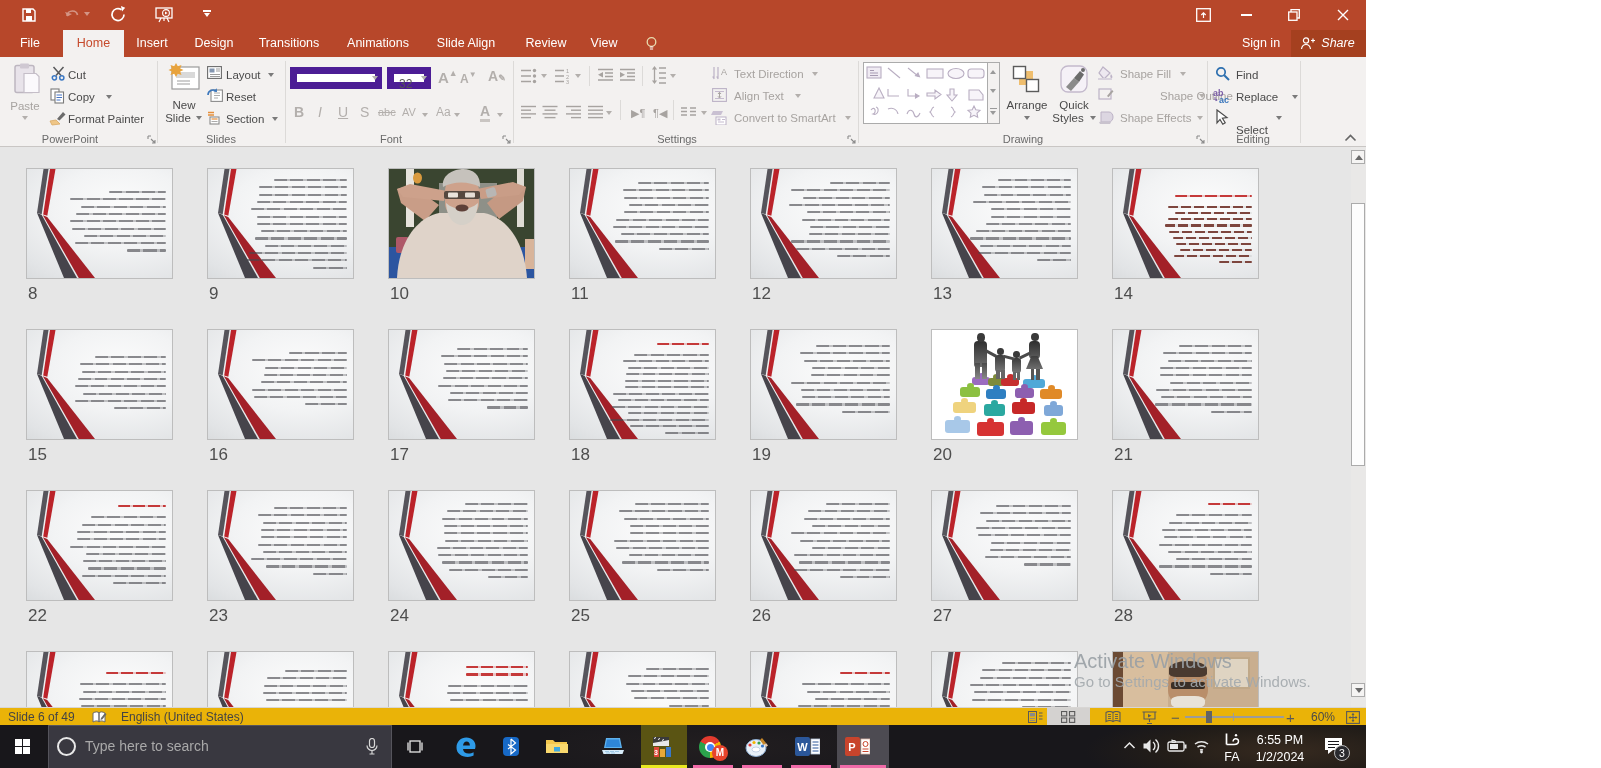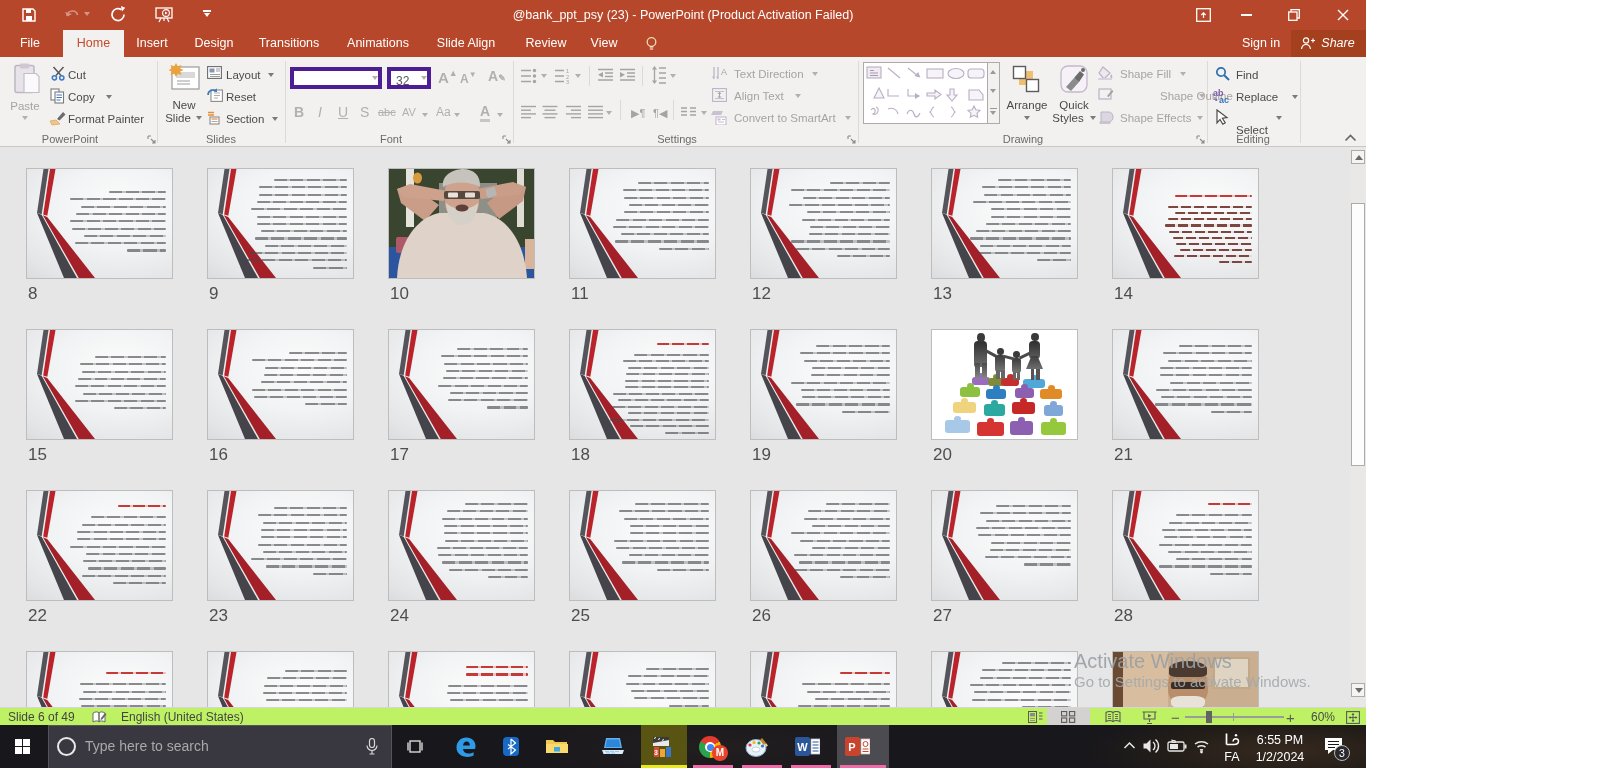--- a/index.html
+++ b/index.html
@@ -11,30 +11,30 @@
 .tab{position:absolute;top:0;height:27px;line-height:27px;color:#fff;font-size:12.5px;text-align:center;}
 #ribbon{position:absolute;left:0;top:57px;width:1366px;height:90px;background:#F3F1F0;border-bottom:1px solid #C9C6C4;}
 .gsep{position:absolute;top:4px;height:82px;width:1px;background:#DCDAD8;}
 .glabel{position:absolute;top:76px;width:120px;text-align:center;font-size:11px;color:#6A6A6A;}
 .launcher{position:absolute;top:78px;width:10px;height:10px;}
 .btxt{font-size:11.5px;color:#4a4a4a;}
 .dim{color:#A7A3A0;}
 .dd{display:inline-block;width:0;height:0;border-left:3px solid transparent;border-right:3px solid transparent;border-top:4px solid #7a7a7a;vertical-align:middle;}
 .ddim{border-top-color:#B3AFAC;}
 
-.combo{position:absolute;background:#fff;border:4px solid #4c1d95;height:22px;}
+.combo{position:absolute;background:#fff;border:7px solid #4c1d95;height:22px;}
 
 #content{position:absolute;left:0;top:147px;width:1366px;height:560px;background:#E6E6E6;}
 .thumb{position:absolute;width:147px;height:111px;background:#fff;border:1px solid #BDBDBD;overflow:hidden;}
 .thumb .bg{position:absolute;left:0;top:0;width:145px;height:109px;background:radial-gradient(ellipse 115% 95% at 64% 36%,#FCFCFC 0%,#F2F3F4 40%,#E2E4E6 75%,#D2D5D7 100%);}
 .snum{position:absolute;font-size:17px;color:#4e4e4e;}
 .tl{position:absolute;height:2.2px;border-radius:1px;background:repeating-linear-gradient(90deg,rgba(70,70,76,0.62) 0 13px,rgba(70,70,76,0.3) 13px 16.5px);}
 .tlr{position:absolute;height:2.4px;border-radius:1px;background:repeating-linear-gradient(90deg,rgba(185,10,10,0.8) 0 12px,rgba(185,10,10,0.22) 12px 15px);}
 
-#statusbar{position:absolute;left:0;top:707px;width:1366px;height:18px;background:#bef264;border-top:1px solid #D8D6D4;font-size:12px;color:#444;}
+#statusbar{position:absolute;left:0;top:707px;width:1366px;height:18px;background:#eab308;border-top:1px solid #D8D6D4;font-size:12px;color:#444;}
 
 #taskbar{position:absolute;left:0;top:725px;width:1366px;height:43px;background:#18171B;overflow:hidden;}
 .runline{position:absolute;top:39.5px;height:3.5px;background:#F06AA8;}
 svg{display:block}
 </style></head><body>
 <div id="screen">
 <div id="titlebar">
  <svg class="abs" style="left:21px;top:7px" width="16" height="16" viewBox="0 0 16 16">
    <path d="M2 2h10l2 2v10H2z" fill="none" stroke="#fff" stroke-width="1.4"></path>
    <rect x="5" y="9" width="6" height="5" fill="#fff"></rect>
@@ -50,21 +50,20 @@
    <path d="M11 0l4.2 1.8L12 5.5z" fill="#fff"></path>
  </svg>
  <svg class="abs" style="left:155px;top:7px" width="18" height="16" viewBox="0 0 18 16">
    <rect x="1" y="1" width="16" height="10" fill="none" stroke="#fff" stroke-width="1.3"></rect>
    <path d="M6 11l-2 4M12 11l2 4M9 11v3" stroke="#fff" stroke-width="1.2"></path>
    <circle cx="11" cy="6" r="3.4" fill="#B7472A" stroke="#fff" stroke-width="1.1"></circle>
    <path d="M10 4.6l2.6 1.4l-2.6 1.4z" fill="#fff"></path>
  </svg>
  <span class="abs" style="left:203px;top:10px;width:8px;height:1.5px;background:#fff"></span>
  <span class="abs" style="left:204px;top:13px;width:0;height:0;border-left:3.5px solid transparent;border-right:3.5px solid transparent;border-top:4.5px solid #fff"></span>
- <div class="abs" style="left:383px;top:0;width:600px;height:30px;line-height:30px;text-align:center;color:#fff;font-size:12.5px;">@bank_ppt_psy (23) - PowerPoint (Product Activation Failed)</div>
  <svg class="abs" style="left:1196px;top:8px" width="15" height="14" viewBox="0 0 15 14">
    <rect x="0.7" y="0.7" width="13.6" height="12.6" fill="none" stroke="#fff" stroke-width="1.3"></rect>
    <path d="M7.5 10V5M5.3 7L7.5 4.8L9.7 7" stroke="#fff" stroke-width="1.2" fill="none"></path>
  </svg>
  <span class="abs" style="left:1241px;top:14px;width:11px;height:1.5px;background:#fff"></span>
  <svg class="abs" style="left:1288px;top:9px" width="12" height="12" viewBox="0 0 12 12">
    <rect x="0.7" y="3" width="8.3" height="8.3" fill="none" stroke="#fff" stroke-width="1.3"></rect>
    <path d="M3 3V0.7h8.3V9H9.2" fill="none" stroke="#fff" stroke-width="1.3"></path>
  </svg>
  <svg class="abs" style="left:1337px;top:9px" width="12" height="12" viewBox="0 0 12 12">

